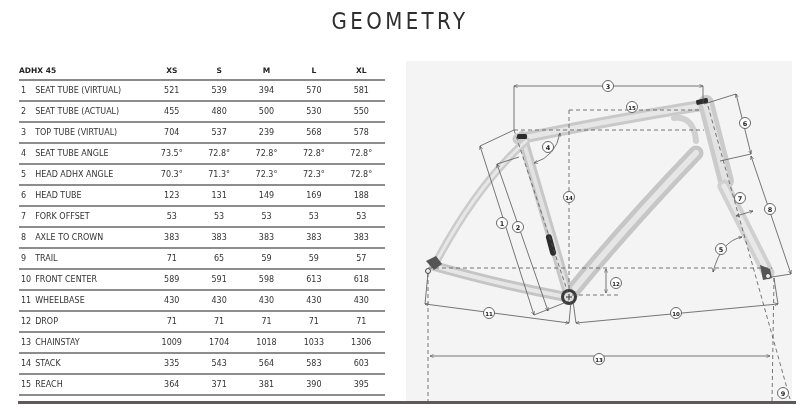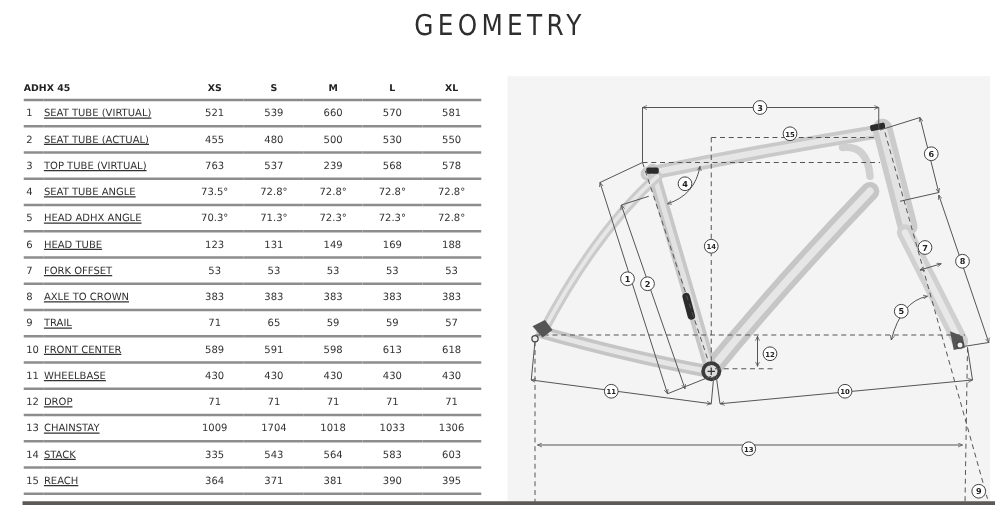--- a/index.html
+++ b/index.html
@@ -21,21 +21,21 @@
     height: 19px; padding: 0; text-align: center; vertical-align: middle;
     font-family: "DejaVu Sans", sans-serif;
   }
   .geo-table thead th {
     font-weight: bold; font-size: 7.5px; height: 17px; color: #222;
     border-bottom: 2px solid #8a8a8a;
   }
   .geo-table tbody td { border-bottom: 2px solid #8d8d8d; color: #333; font-size: 8px; }
   .geo-table th.name-col, .geo-table td.name-col { text-align: left; }
   .geo-table td.idx { width: 14px; text-align: left; padding-left: 2px; }
-  .geo-table td.name-col { width: 112px; text-decoration: underline; }
+  .geo-table td.name-col { width: 112px; }
   .geo-table th.model { text-align: left; margin-top: 24px; }
   .col-size { width: 47px; }
 
   .diagram {
     position: absolute; left: 406px; top: 61px; width: 386px; height: 342px;
     background: #f4f4f4;
   }
   .diagram svg { position: absolute; left: 0; top: 0; }
   .bottom-rule {
     position: absolute; left: 18px; top: 401px; width: 778px; height: 3px; background: #5e5959;
@@ -57,37 +57,37 @@
       <th class="col-size">L</th>
       <th class="col-size">XL</th>
     </tr>
   </thead>
   <tbody id="table-body">
       <tr>
         <td class="idx">1</td>
         <td class="name-col">SEAT TUBE (VIRTUAL)</td>
         <td>521</td>
         <td>539</td>
-        <td>660</td>
+        <td>394</td>
         <td>570</td>
         <td>581</td>
       </tr>
       <tr>
         <td class="idx">2</td>
         <td class="name-col">SEAT TUBE (ACTUAL)</td>
         <td>455</td>
         <td>480</td>
         <td>500</td>
         <td>530</td>
         <td>550</td>
       </tr>
       <tr>
         <td class="idx">3</td>
         <td class="name-col">TOP TUBE (VIRTUAL)</td>
-        <td>763</td>
+        <td>704</td>
         <td>537</td>
         <td>239</td>
         <td>568</td>
         <td>578</td>
       </tr>
       <tr>
         <td class="idx">4</td>
         <td class="name-col">SEAT TUBE ANGLE</td>
         <td>73.5°</td>
         <td>72.8°</td>

